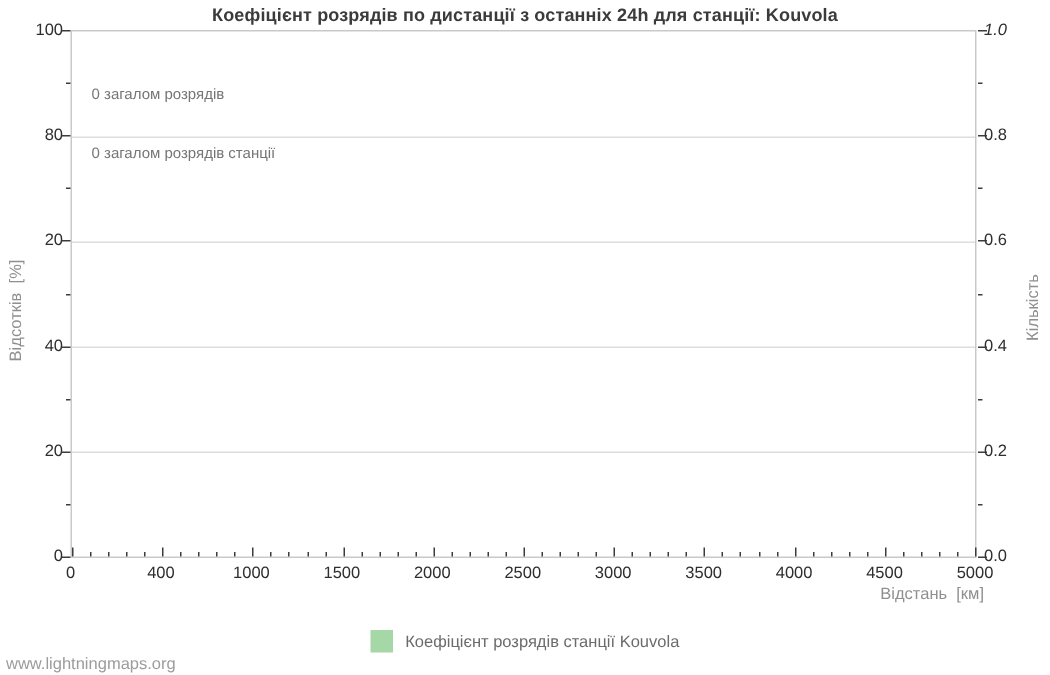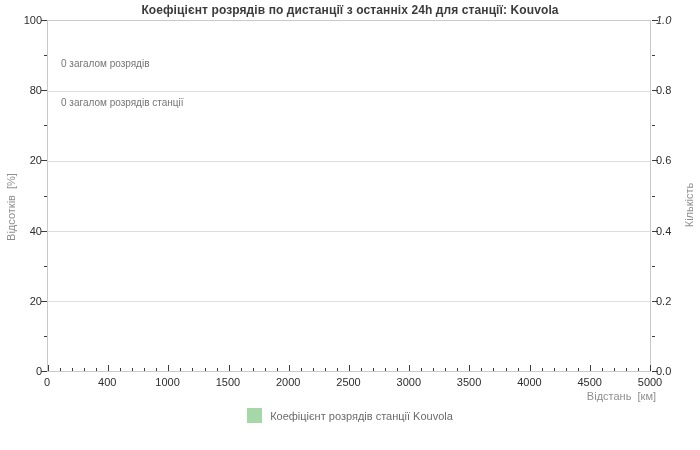--- a/index.html
+++ b/index.html
@@ -23,21 +23,21 @@
   .x-num { top: 376px; transform: translateX(-50%); text-align: center; }
   .annotation {
     position: absolute; left: 13px; top: 10px; font-size: 10px; color: #757575;
     line-height: 13px; white-space: pre;
   }
   .axis-title { position: absolute; font-size: 11px; color: #8f8f8f; white-space: pre; }
   .y-axis-title-left  { left: 11px;  top: 207px; transform: translate(-50%,-50%) rotate(-90deg); }
   .y-axis-title-right { left: 689px; top: 205px; transform: translate(-50%,-50%) rotate(-90deg); }
   .x-axis-title { top: 390px; right: 44px; text-align: center; }
   .legend {
-    position: absolute; left: 0; top: 408px; width: 100%;
+    position: absolute; left: 0; top: 420px; width: 100%;
     display: flex; justify-content: center; align-items: center; gap: 13px;
   }
   .legend-item { display: flex; align-items: center; font-size: 11px; color: #6b6b6b; }
   .legend-swatch { width: 15px; height: 15px; margin-right: 8px; display: inline-block; }
   .footer { position: absolute; left: 4px; top: 437px; font-size: 11px; color: #9c9c9c; }
 </style>
 </head>
 <body>
 
 <div class="page">
@@ -109,20 +109,21 @@
   <div class="axis-title y-axis-title-right">Кількість</div>
   <div class="axis-title x-axis-title">Відстань  [км]</div>
 
   <div class="legend">
       <div class="legend-item">
         <div class="legend-swatch" style="background: rgb(166, 215, 166);"></div>
         <span>Коефіцієнт розрядів станції Kouvola</span>
       </div>
     </div>
 
+  <div class="footer">www.lightningmaps.org</div>
 <div class="axis-num y-left-num" style="top: 365px;">0</div>
     <div class="tick" style="left: 41px; top: 371px; width: 6px; height: 1px;"></div>
     <div class="axis-num y-left-num" style="top: 294.8px;">20</div>
     <div class="tick" style="left: 41px; top: 300.8px; width: 6px; height: 1px;"></div>
     <div class="axis-num y-left-num" style="top: 224.6px;">40</div>
     <div class="tick" style="left: 41px; top: 230.6px; width: 6px; height: 1px;"></div>
     <div class="axis-num y-left-num" style="top: 154.4px;">20</div>
     <div class="tick" style="left: 41px; top: 160.4px; width: 6px; height: 1px;"></div>
     <div class="axis-num y-left-num" style="top: 84.2px;">80</div>
     <div class="tick" style="left: 41px; top: 90.2px; width: 6px; height: 1px;"></div>

